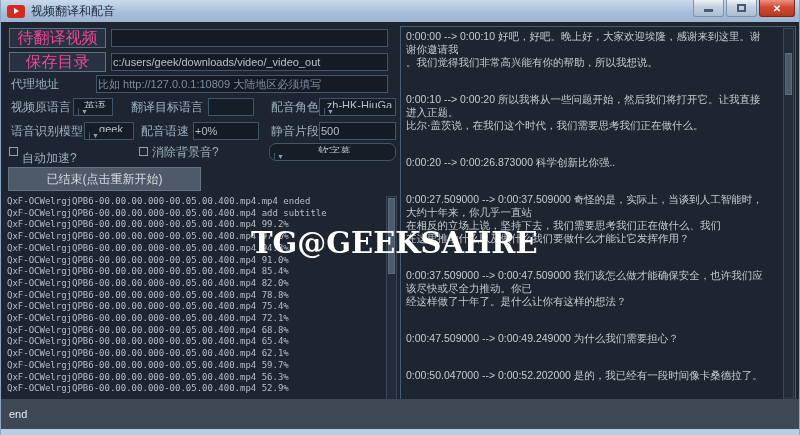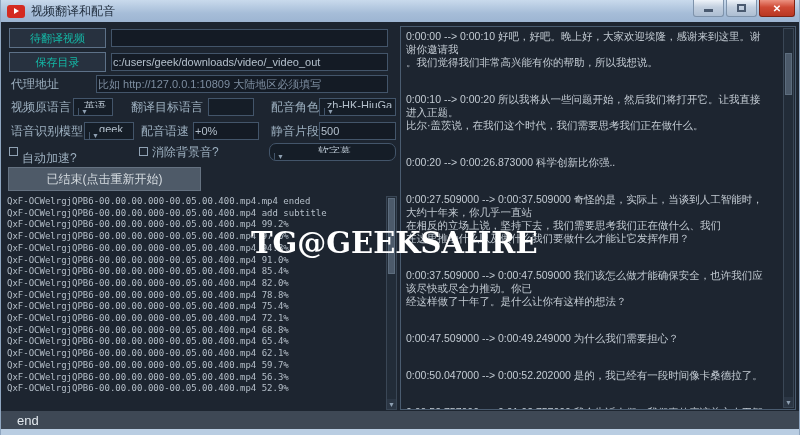--- a/index.html
+++ b/index.html
@@ -25,22 +25,22 @@
   .glyph-max { width:9px; height:8px; border:2px solid #4a5a70; background:transparent; }
   .win-btn.close { width:36px; background:linear-gradient(#ec9281,#cf4a35 45%,#b93722);
     border-color:#7e2415; color:#fff; font-size:10px; font-weight:bold; }
 
   
   .content { position:absolute; top:22px; left:0; right:0; bottom:23px; display:flex; background:#1d2530; }
   .left-panel { width:398px; position:relative; }
   .right-panel { flex:1; position:relative; }
 
   .lbl { position:absolute; color:#9db0c0; font-size:12px; height:18px; display:flex; align-items:center; white-space:nowrap; }
-  .btn { position:absolute; background:#27313f; border:1px solid #5d7188; color:#14b8a6;
-    font-size:11px; display:flex; align-items:center; justify-content:center; cursor:pointer; white-space:nowrap; }
+  .btn { position:absolute; background:#27313f; border:1px solid #5d7188; color:#ec4899;
+    font-size:16px; display:flex; align-items:center; justify-content:center; cursor:pointer; white-space:nowrap; }
   .field { position:absolute; background:#141b25; border:1px solid #43556a; color:#b4c0cc;
     font-size:11px; display:flex; align-items:center; padding:0 1px; white-space:nowrap; overflow:hidden; }
   .field.ph { color:#7d8da0; }
   .select { position:absolute; background:#151d27; border:1px solid #43556a; color:#b4c0cc;
     font-size:11px; display:flex; align-items:center; padding-left:4px; cursor:pointer; overflow:hidden;flex-direction:column; }
   .sel-val { white-space:nowrap; overflow:hidden; flex:1; }
   .sel-arrow { border-left:1px solid #43556a; align-self:stretch; display:flex; align-items:center;
     padding:0 2px; color:#8fa0b2; font-size:7px; flex:0 0 auto; }
   .cb { position:absolute; width:9px; height:9px; border:1px solid #90a2b4; background:transparent; cursor:pointer; }
   .big-btn { position:absolute; left:7px; top:145px; width:193px; height:24px;
@@ -64,22 +64,22 @@
   .subs-box { position:absolute; top:4px; left:1px; right:3px; bottom:2px;
     border:1px solid #4a5c70; background:#1d2530; overflow:hidden; }
   .subs-content { position:absolute; inset:3px 16px 0 5px; font-size:10.5px; line-height:13px;
     color:#c3cbd3; overflow:hidden; }
   .segment { margin-bottom:24px; }
   .sub-line { white-space:nowrap; overflow:hidden; }
   .subs-scroll { right:1px; top:1px; bottom:1px; }
   .subs-scroll .thumb { top:24px; height:42px; }
 
   
-  .statusbar { position:absolute; left:0; right:0; bottom:6px; height:18px; background:#3e4855;
-    color:#e3e9ee; font-size:13px; display:flex; align-items:center; padding-left:16px; }
+  .statusbar { position:absolute; left:0; right:0; bottom:6px; height:30px; background:#3e4855;
+    color:#e3e9ee; font-size:11px; display:flex; align-items:center; padding-left:8px; }
   .bottom-strip { position:absolute; left:0; right:0; bottom:0; height:6px; background:#b9cde2; }
 
   .watermark { position:absolute; left:250px; top:226px; z-index:20;
     font-family:"DejaVu Serif", serif; font-weight:bold; font-size:29px; color:#ffffff; white-space:nowrap; }
 </style>
 </head>
 <body>
 
 <div class="window">
 

